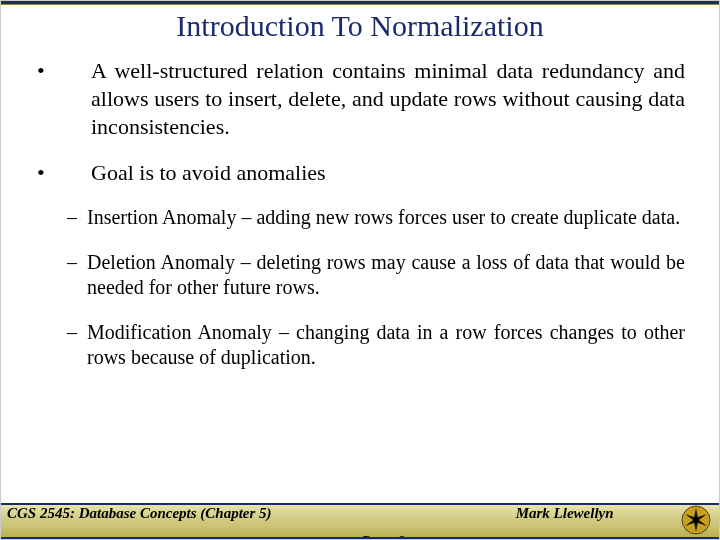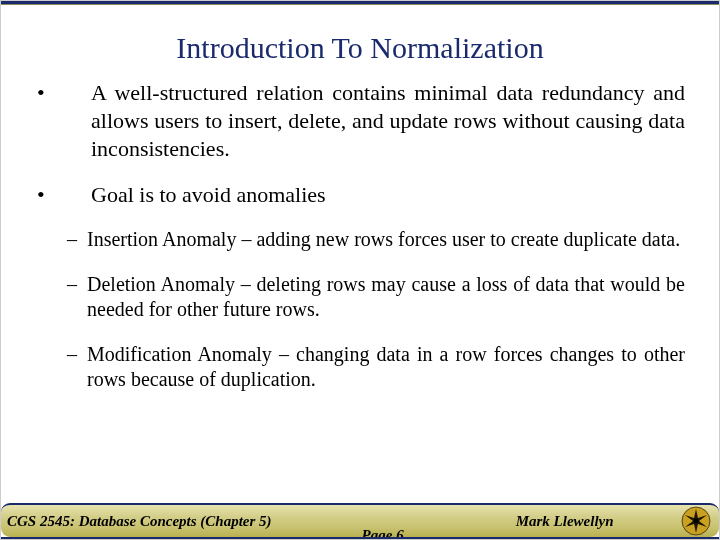--- a/index.html
+++ b/index.html
@@ -15,21 +15,21 @@
   .top-bar {
     height: 4px;
     background: #1a2a6c;
     border-bottom: 1px solid #8a8a5a;
   }
   .title {
     text-align: center;
     font-size: 30px;
     color: #1a2a6c;
     font-weight: normal;
-    padding: 26px 0 14px 0;
+    padding: 4px 0 14px 0;
   }
   .content {
     padding: 0 34px 0 34px;
   }
   .bullet-item {
     display: flex;
     margin-bottom: 18px;
   }
   .bullet {
     width: 24px;
@@ -68,26 +68,24 @@
   }
   .footer {
     position: absolute;
     left: 0;
     right: 0;
     bottom: 2px;
     height: 34px;
     background: linear-gradient(to bottom, #e8e4b0 0%, #d4cf8a 35%, #c9c270 70%, #b8b050 100%);
     border-top: 2px solid #1a2a6c;
     display: flex;
-    align-items: center;
     font-style: italic;
     font-weight: bold;
     font-size: 15px;
     color: #000;
-    border-radius: 9px;
   }
   .footer .course { margin-left: 6px; flex: 0 0 auto; }
   .footer .page { margin-left: 90px; flex: 0 0 auto; margin-top: 28px; }
   .footer .author { margin-left: 112px; flex: 0 0 auto; }
   .footer .logo {
     margin-left: auto;
     margin-right: 8px;
     width: 30px;
     height: 30px;
     position: relative;

